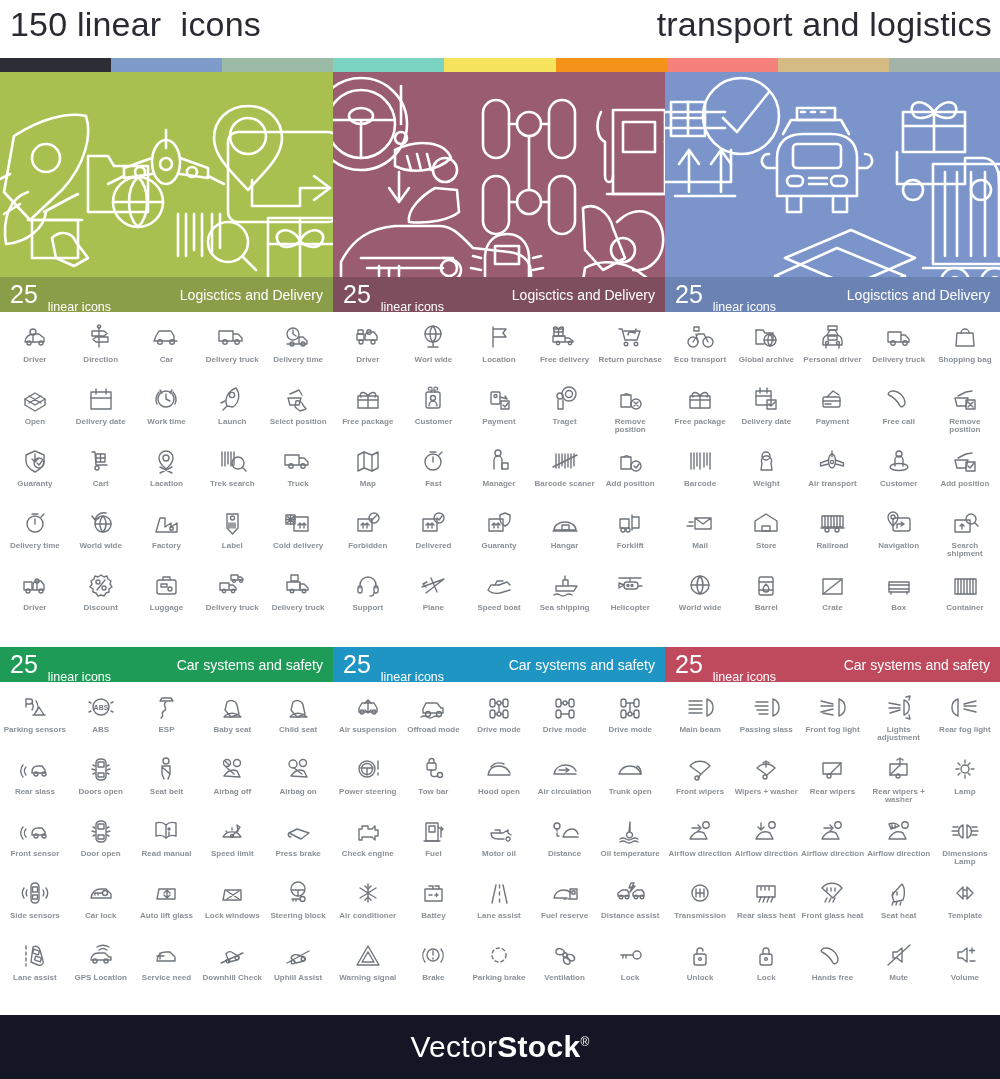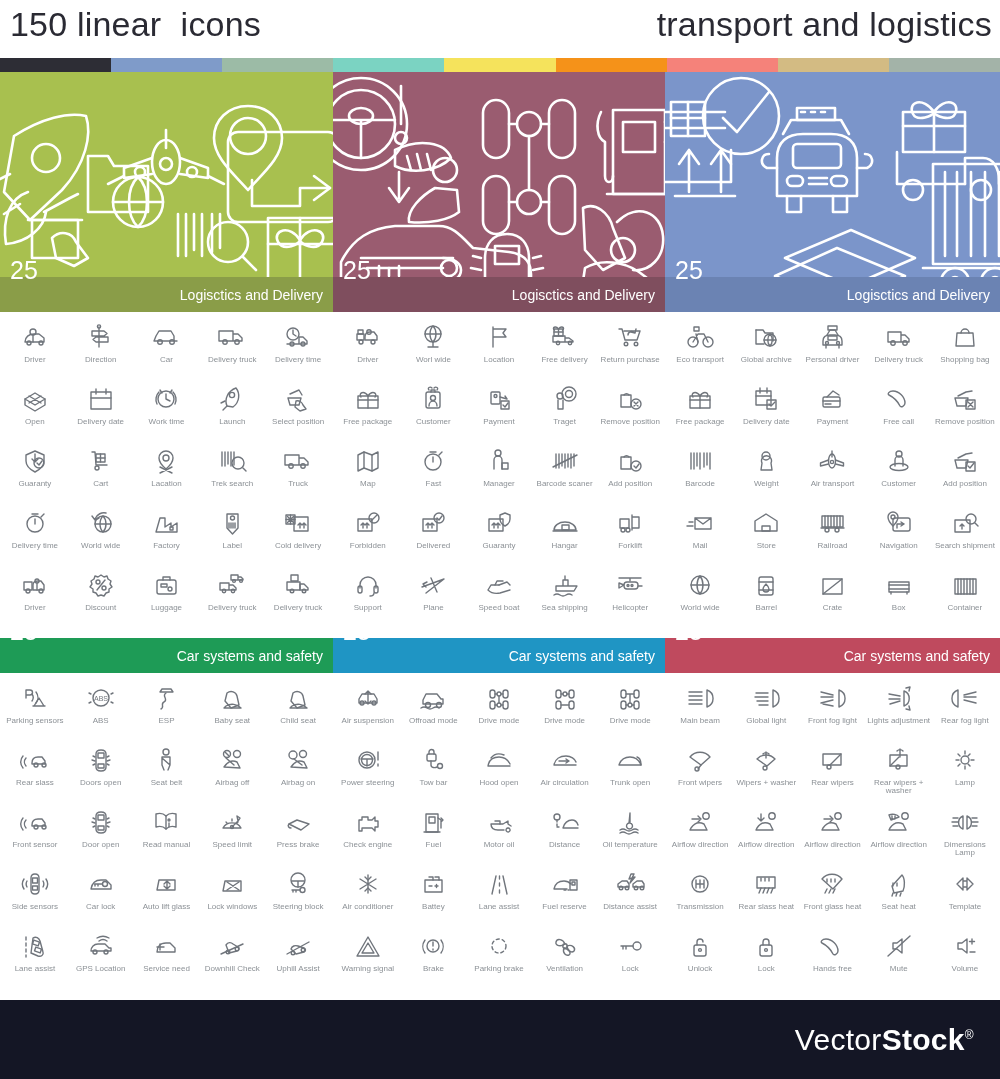--- a/index.html
+++ b/index.html
@@ -40,38 +40,38 @@
   .hero.p2{width:332px;}
   .hero.p3{width:335px;}
   .hero-art{position:absolute;inset:0;}
   .hero-art svg{display:block;width:100%;height:100%;}
   .hero-caption{
     position:absolute;left:0;right:0;bottom:0;height:35px;
     display:flex;align-items:center;justify-content:space-between;
     padding:0 10px;box-sizing:border-box;
     color:#ffffff;
   }
-  .cap-left{display:flex;align-items:flex-start;gap:10px;flex-direction:column;}
+  .cap-left{display:flex;align-items:center;gap:10px;}
   .cap-num{font-size:25px;line-height:1;font-weight:400;}
   .cap-sub{font-size:12.5px;margin-top:24px;}
   .cap-right{font-size:14px;}
 
   
   .bar-row{display:flex;width:1000px;height:35px;}
   .bar{
     display:flex;align-items:center;justify-content:space-between;
     padding:0 10px;box-sizing:border-box;color:#fff;
   }
   .bar.b1{width:333px;}
   .bar.b2{width:332px;}
   .bar.b3{width:335px;}
 
   
   .grid-row{display:flex;width:1000px;background:#fff;}
-  .grid-col{padding:6px 2px 10px 2px;box-sizing:border-box;}
+  .grid-col{padding:6px 2px 19px 2px;box-sizing:border-box;font-weight:bold;}
   .grid-col.c1{width:333px;}
   .grid-col.c2{width:332px;}
   .grid-col.c3{width:335px;}
   .icon-grid{
     display:grid;grid-template-columns:repeat(5,1fr);
   }
   .icon-cell{
     display:flex;flex-direction:column;align-items:center;justify-content:flex-start;
     height:62px;padding-top:3px;box-sizing:border-box;
   }
@@ -81,22 +81,22 @@
   }
   .icon-glyph svg{display:block;}
   .icon-label{
     font-size:8px;color:#8c9196;text-align:center;line-height:1.05;
     margin-top:3px;max-width:64px;
     font-family:"Liberation Sans", sans-serif;
   }
 
   
   .footer{
-    position:absolute;left:0;bottom:0;width:1000px;height:79px;
-    background:#141625;display:flex;align-items:center;justify-content:flex-end;
+    position:absolute;left:0;bottom:0;width:1000px;height:64px;
+    background:#141625;display:flex;align-items:center;justify-content:center;
     padding:0 26px;box-sizing:border-box;
   }
   .brand{color:#fff;font-size:30px;letter-spacing:.3px;}
   .brand b{font-weight:700;}
   .brand sup{font-size:12px;vertical-align:super;}
   .footer-url{color:#fff;font-size:20px;}
 </style>
 </head>
 <body>
 
@@ -1638,21 +1638,21 @@
           </div>
           <div class="icon-label">Main beam</div>
         </div>
         <div class="icon-cell">
           <div class="icon-glyph">
             <svg width="30" height="28" viewBox="0 0 30 28" stroke="currentColor" fill="none" stroke-width="1.4" stroke-linecap="round" stroke-linejoin="round">
               <path d="M22 6 a9 9 0 0 1 0 17z"></path>
               <path d="M5 9 l12 0 M4 13 l13 0 M6 17 l11 0 M8 21 l9 0"></path>
             </svg>
           </div>
-          <div class="icon-label">Global light</div>
+          <div class="icon-label">Passing slass</div>
         </div>
         <div class="icon-cell">
           <div class="icon-glyph">
             <svg width="30" height="28" viewBox="0 0 30 28" stroke="currentColor" fill="none" stroke-width="1.4" stroke-linecap="round" stroke-linejoin="round">
               <path d="M22 6 a9 9 0 0 1 0 17z"></path>
               <path d="M4 8 l12 3 M4 13 l12 0 M4 19 l12-3 M6 20 l10 2"></path>
             </svg>
           </div>
           <div class="icon-label">Front fog light</div>
         </div>

